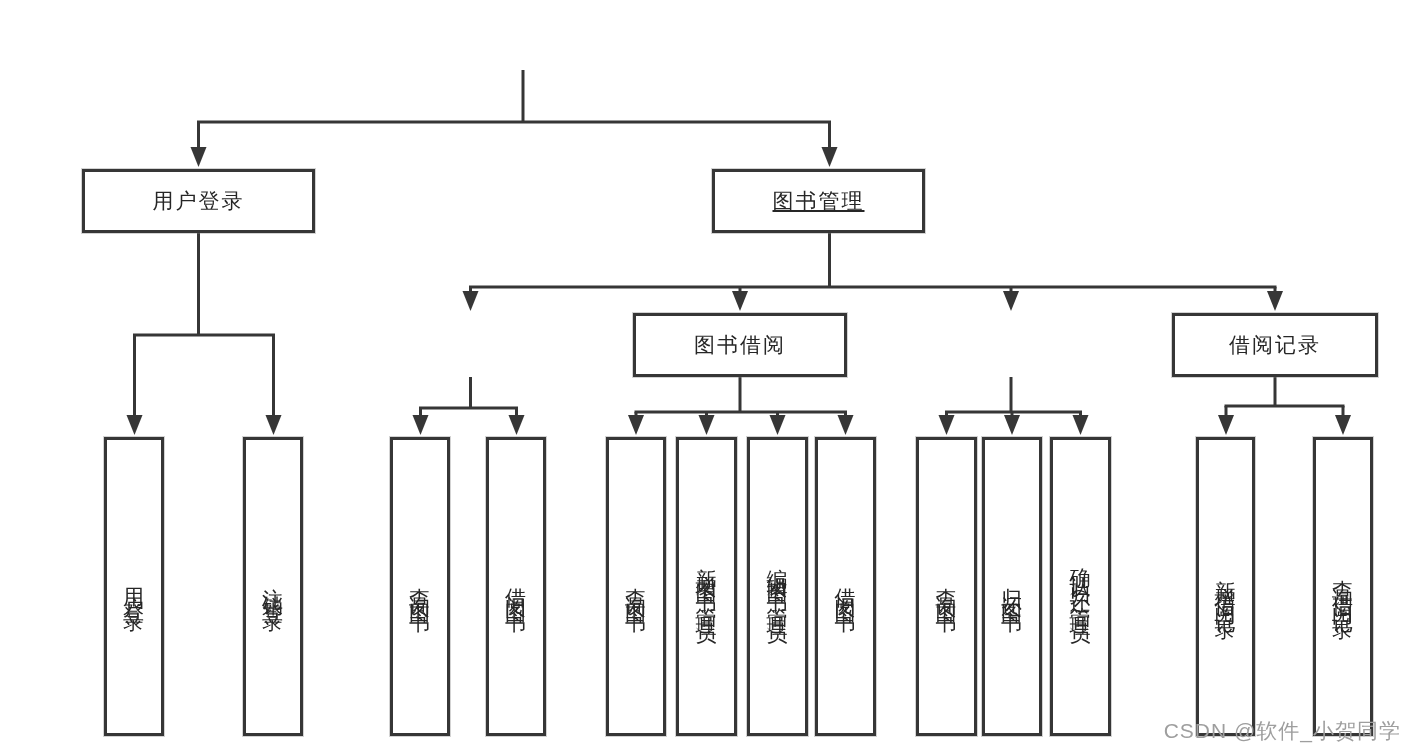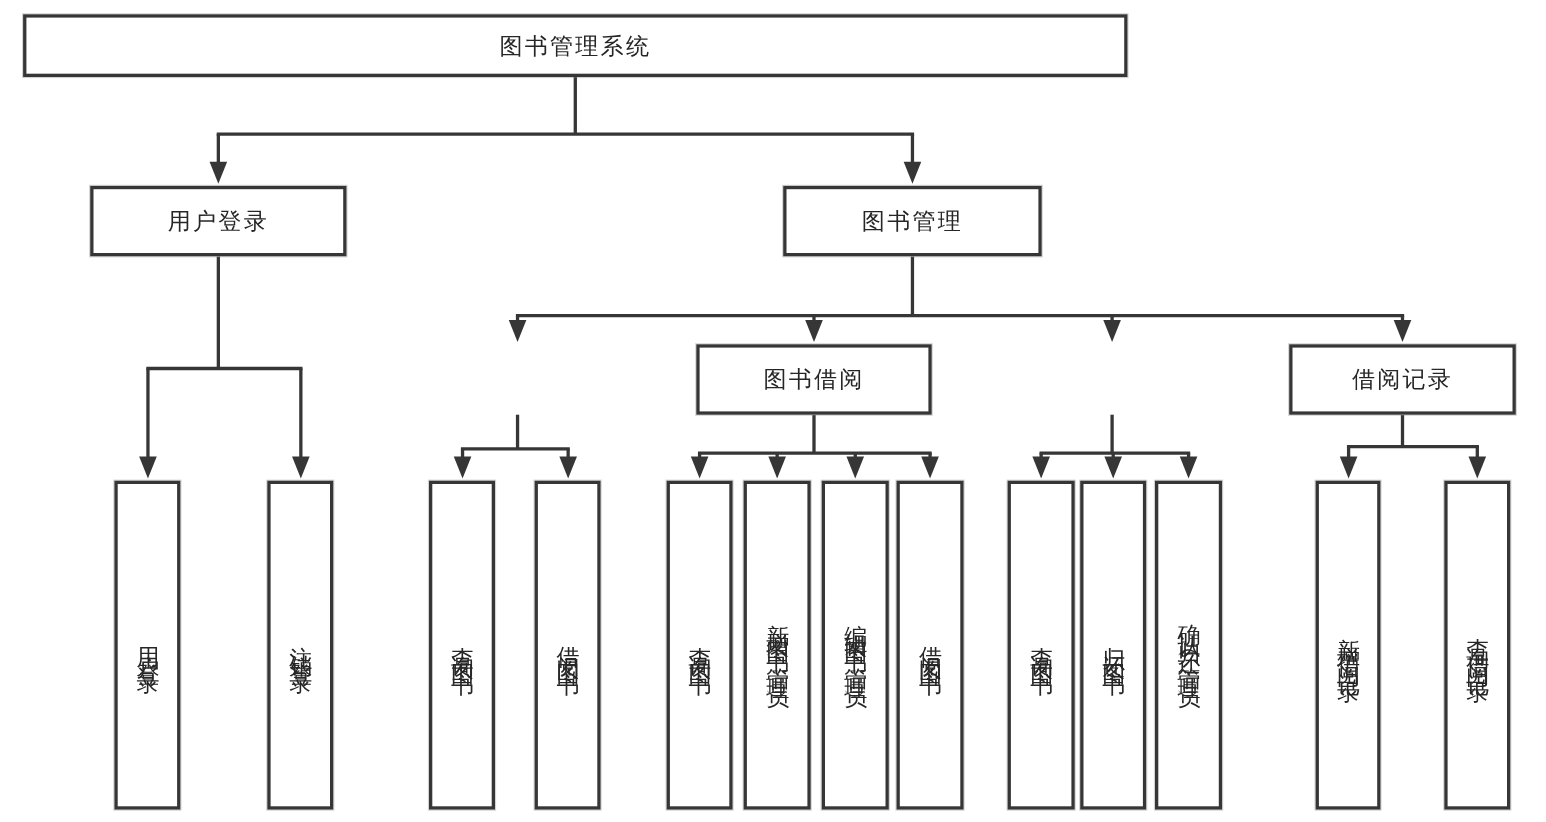--- a/index.html
+++ b/index.html
@@ -127,24 +127,23 @@
     <g>
       <line x1="1275" y1="377" x2="1275" y2="406"></line>
       <line x1="1224.5" y1="406" x2="1344.5" y2="406"></line>
       <line x1="1226" y1="406" x2="1226" y2="420"></line>
       <polygon stroke="none" points="1218,415 1234,415 1226,435"></polygon>
       <line x1="1343" y1="406" x2="1343" y2="420"></line>
       <polygon stroke="none" points="1335,415 1351,415 1343,435"></polygon>
     </g>
   </svg>
 
-  <div class="node" style="left:21px; top:13px; width:1004px; height:57px;">图书管理系统</div>
 
   <div class="node" style="left:82px; top:169px; width:233px; height:64px;">用户登录</div>
-  <div class="node" style="left:712px; top:169px; width:235px; height:64px;">图书管理</div>
+  <div class="node" style="left:712px; top:169px; width:213px; height:64px;text-decoration:underline;">图书管理</div>
 
   <div class="node" style="left:633px; top:313px; width:214px; height:64px;">图书借阅</div>
   <div class="node" style="left:1172px; top:313px; width:206px; height:64px;">借阅记录</div>
 
   <div class="node leaf" style="left:104px; top:437px; width:60px; height:299px;">用户登录</div>
   <div class="node leaf" style="left:243px; top:437px; width:60px; height:299px;">注销登录</div>
 
   <div class="node leaf" style="left:390px; top:437px; width:60px; height:299px;">查询图书</div>
   <div class="node leaf" style="left:486px; top:437px; width:60px; height:299px;">借阅图书</div>
 
@@ -153,14 +152,15 @@
   <div class="node leaf" style="left:747px; top:437px; width:61px; height:299px;">编辑图书（管理员）</div>
   <div class="node leaf" style="left:815px; top:437px; width:61px; height:299px;">借阅图书</div>
 
   <div class="node leaf" style="left:916px; top:437px; width:61px; height:299px;">查询图书</div>
   <div class="node leaf" style="left:982px; top:437px; width:60px; height:299px;">归还图书</div>
   <div class="node leaf" style="left:1050px; top:437px; width:61px; height:299px;">确认归还（管理员）</div>
 
   <div class="node leaf" style="left:1196px; top:437px; width:59px; height:299px;">新增借阅记录</div>
   <div class="node leaf" style="left:1313px; top:437px; width:60px; height:299px;">查询借阅记录</div>
 
+  <div class="watermark">CSDN @软件_小贺同学</div>
 
 </div>
 
 </body></html>

